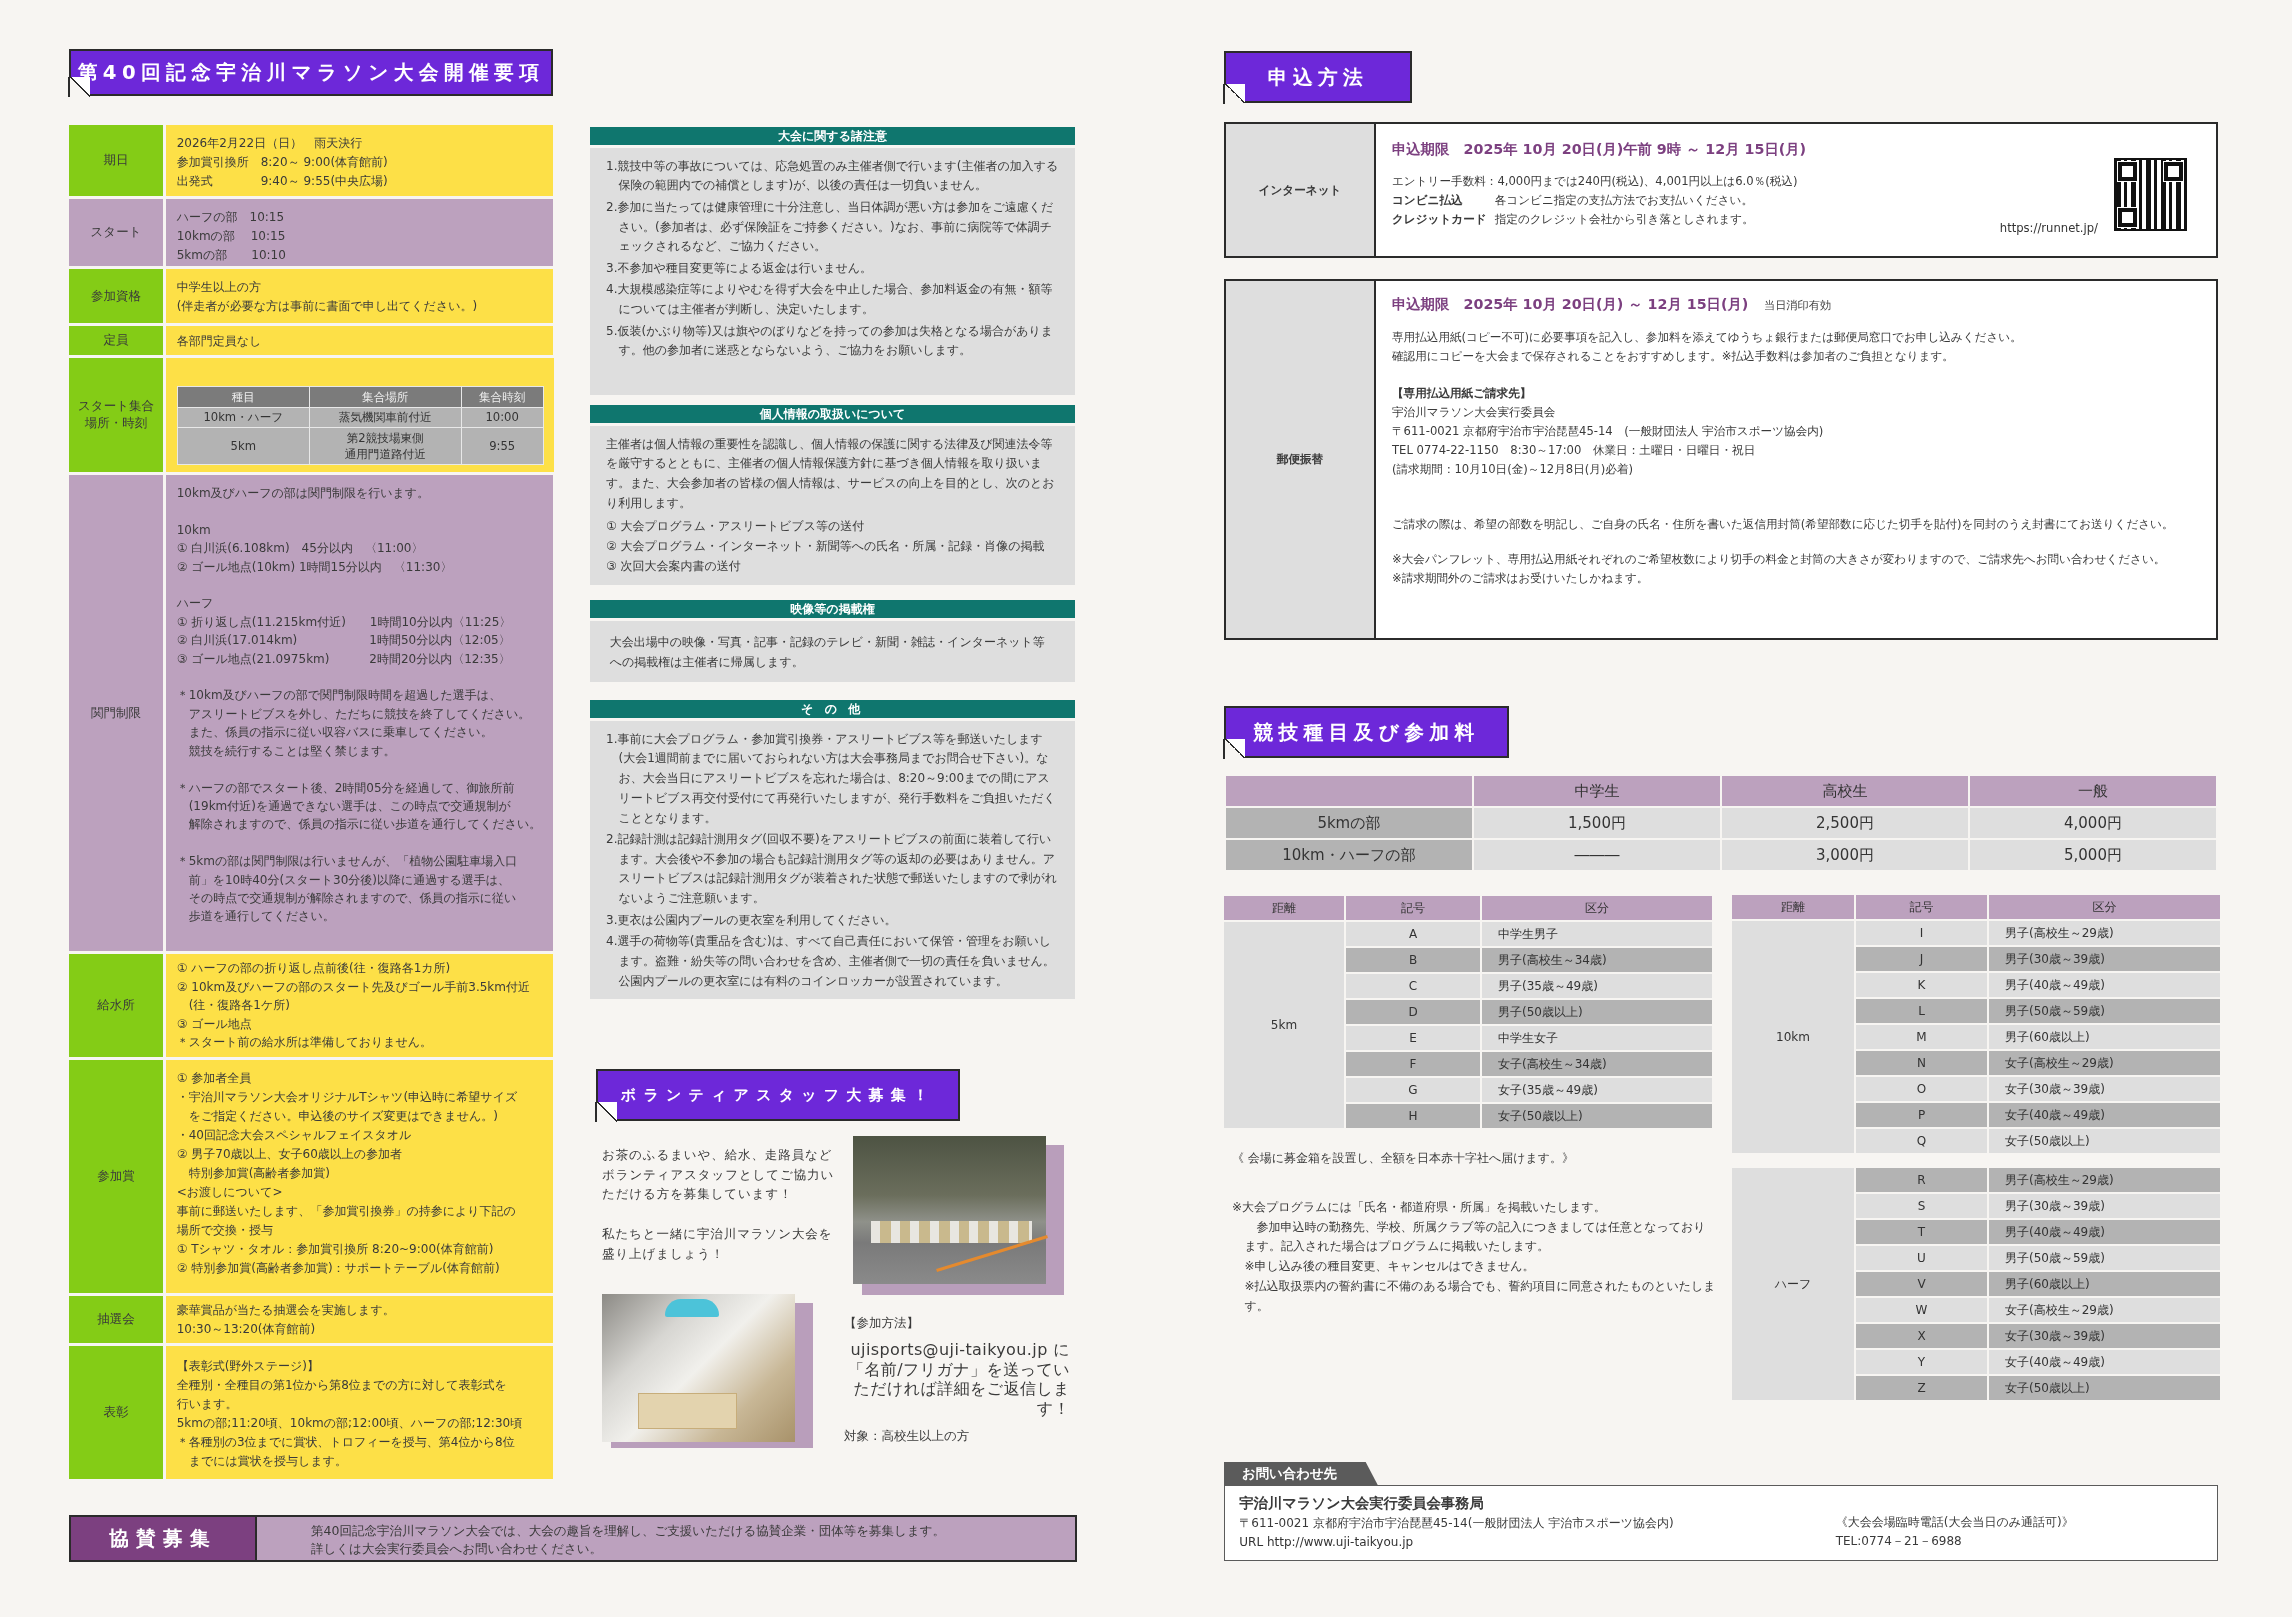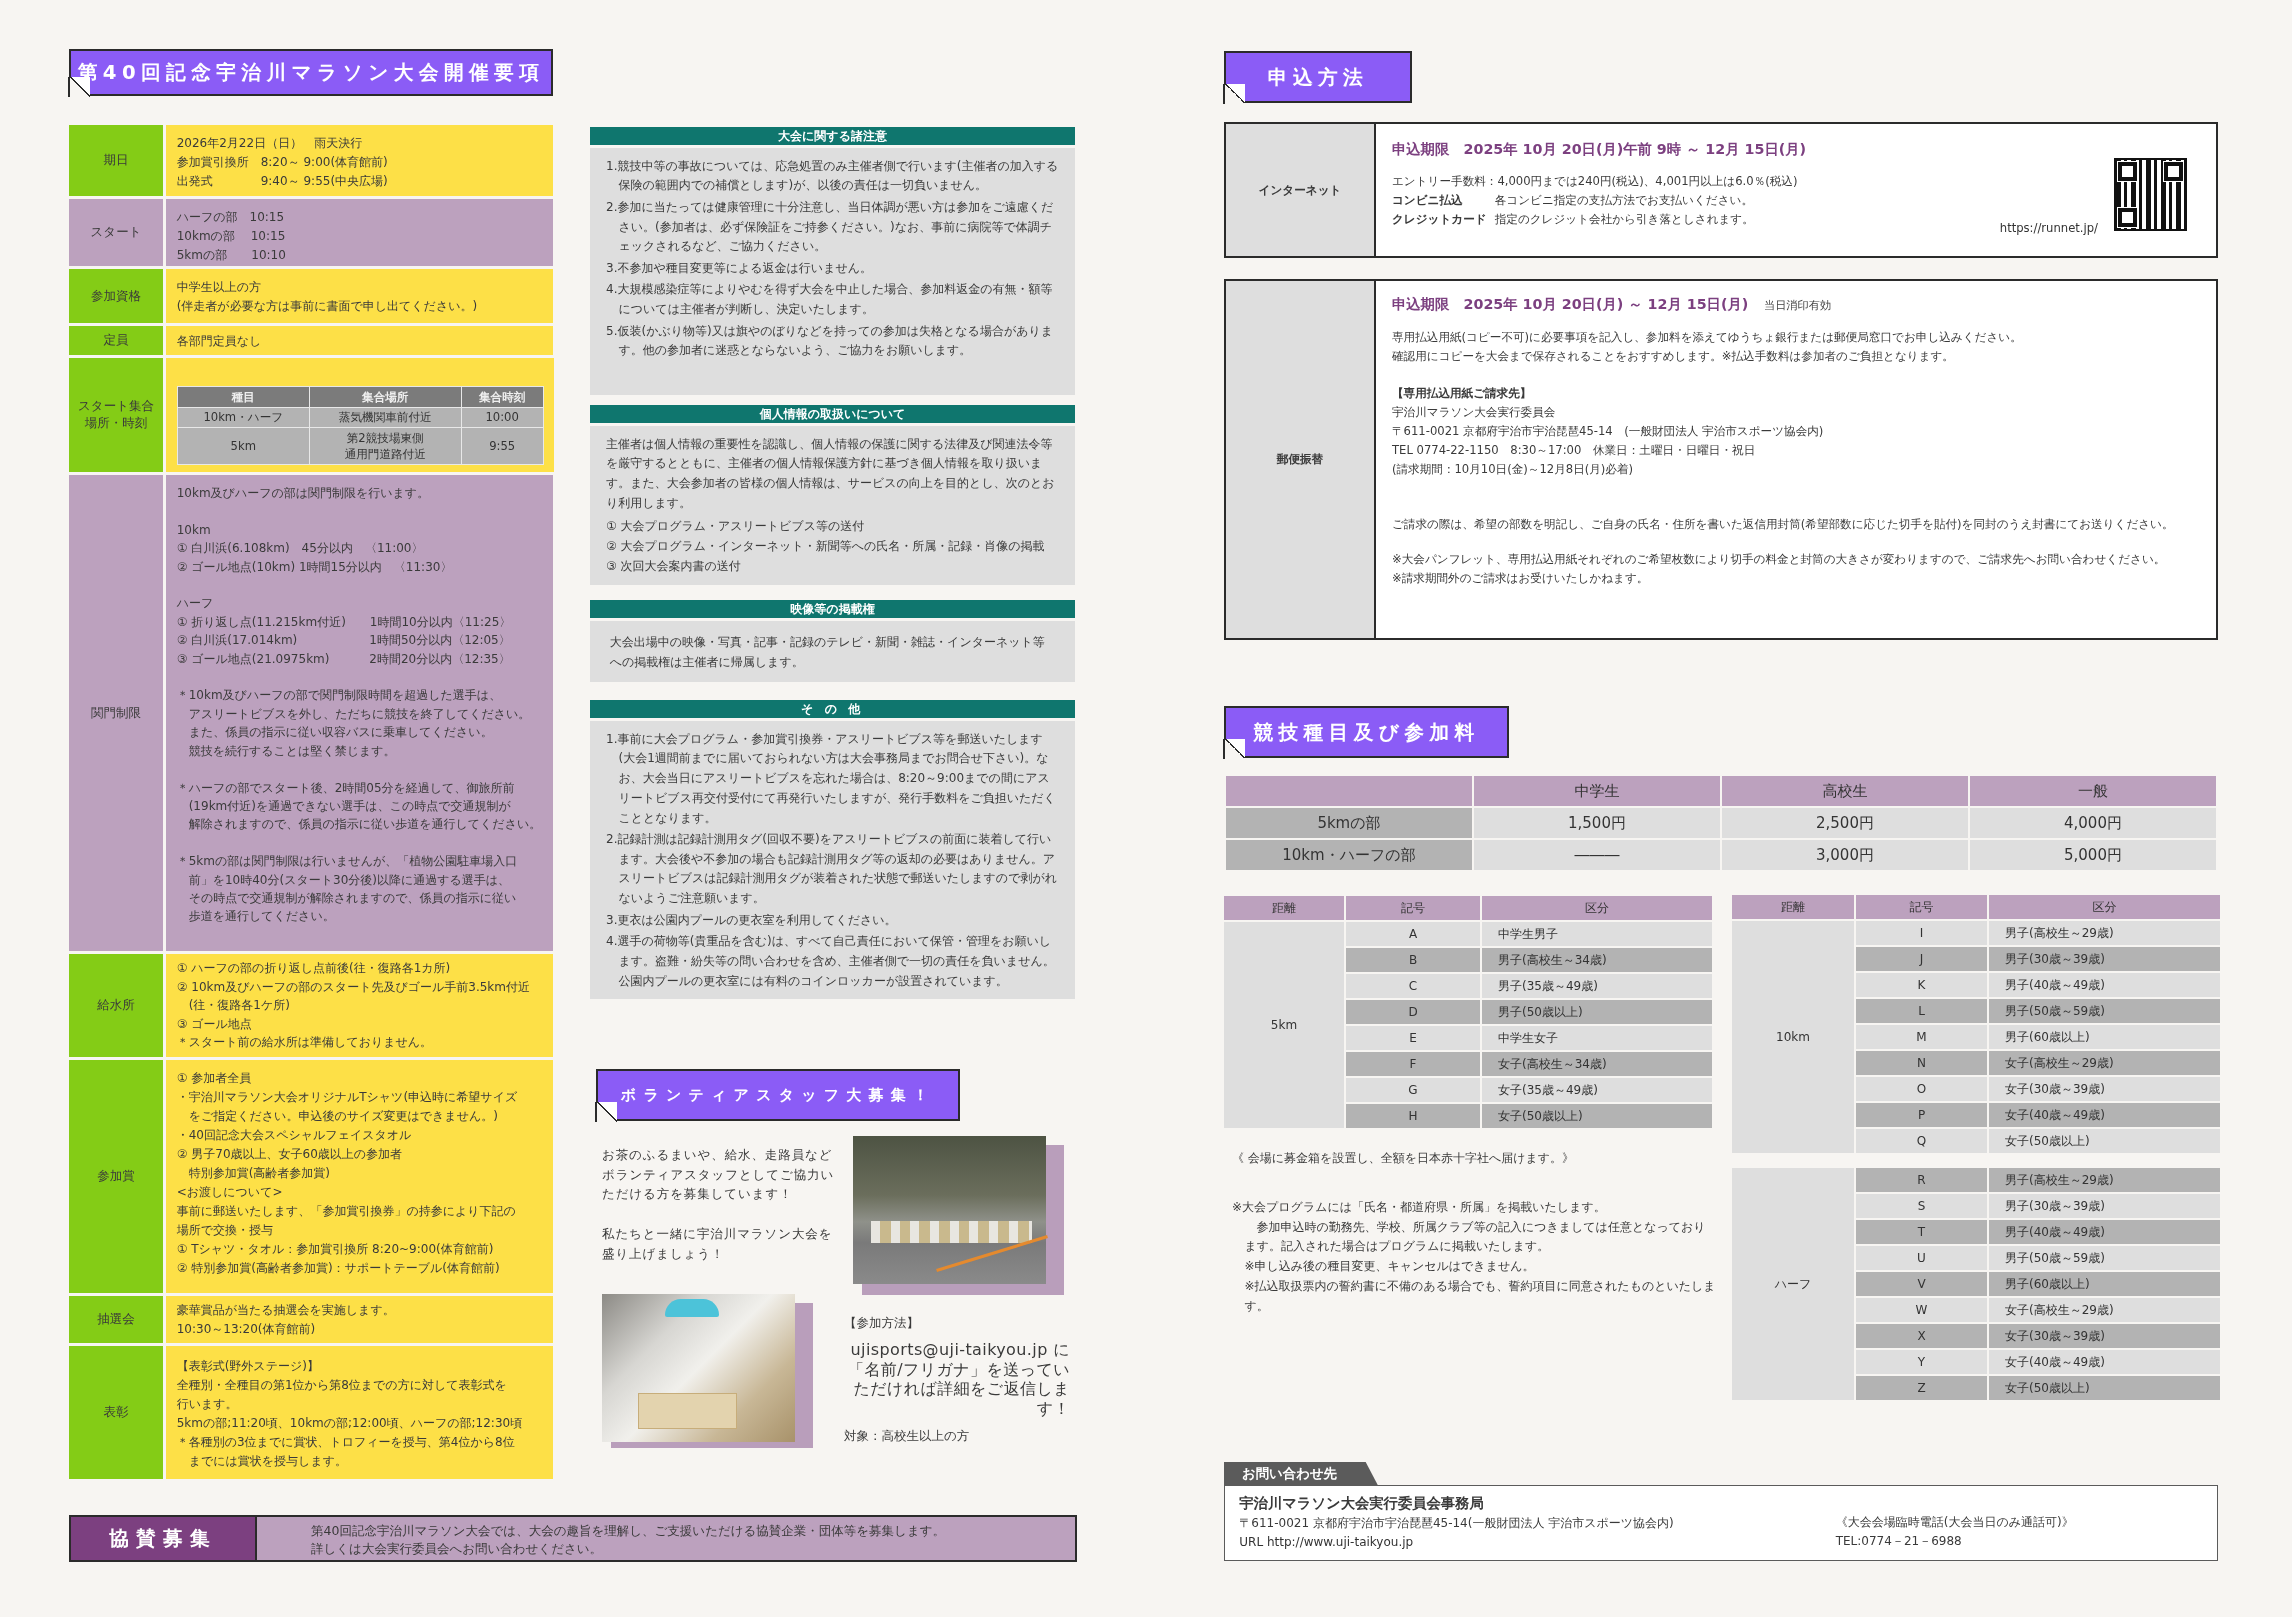--- a/index.html
+++ b/index.html
@@ -7,21 +7,21 @@
   body {
     background: #f7f5f2;
     font-family: "DejaVu Sans", "Liberation Sans", sans-serif;
     color: #3a3a3a;
     position: relative;
     overflow: hidden;
   }
   
   .ribbon {
     position: absolute;
-    background: #8b5cf6;
+    background: #6d28d9;
     color: #fff;
     border: 2.7px solid #2b2b2b;
     display: flex; align-items: center; justify-content: center;
     font-weight: bold;
     letter-spacing: 5.4px;
   }
   .ribbon::before {
     content: ""; position: absolute; left: -2.7px; bottom: -2.7px;
     width: 19.7px; height: 19.7px;
     background: linear-gradient(45deg, #f7f5f2 50%, #2b2b2b 50%, #2b2b2b 54%, #fff 54%);
@@ -40,21 +40,21 @@
   .info-row .val {
     flex: 1; padding: 9px 10.7px; font-size: 12px; line-height: 19px;
     background: #fde047; white-space: pre-line;
   }
   .info-row.purple .lbl, .info-row.purple .val { background: #bca1be; }
   .assembly { width: 367px; border-collapse: collapse; margin-top: 3.6px; margin-bottom: 3.6px; }
   .assembly td, .assembly th {
     border: 1.8px solid #e8e8e8; text-align: center; font-size: 11.6px; line-height: 16px; padding: 1.8px 3.6px;
     background: #b3b3b3; color: #333;
   }
-  .assembly th { background: #7b7b7b; color: #eee; font-weight: bold; margin-top: 14px; }
+  .assembly th { background: #7b7b7b; color: #eee; font-weight: normal; margin-top: 14px; }
   
   .notice { position: absolute; left: 590px; width: 485px; }
   .notice .hd {
     background: #0f766e; color: #fff; text-align: center;
     font-size: 12px; font-weight: bold; height: 18px; line-height: 18px;
   }
   .notice .bd {
     background: #dedede; margin-top: 2.7px; padding: 10.7px 16px; font-size: 12px; line-height: 19.7px;
   }
   .notice .bd p { white-space: pre-line; }

